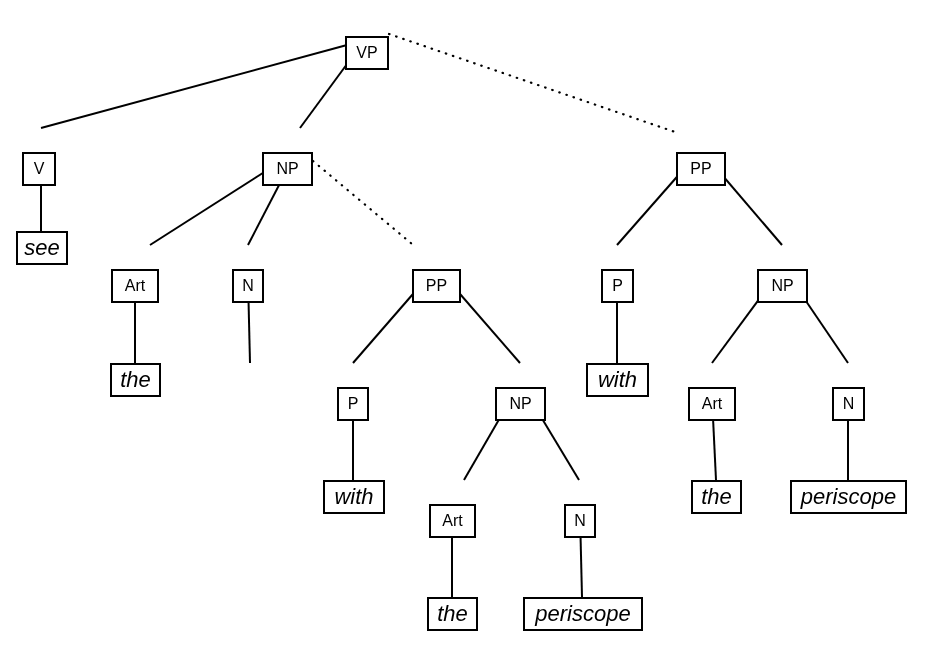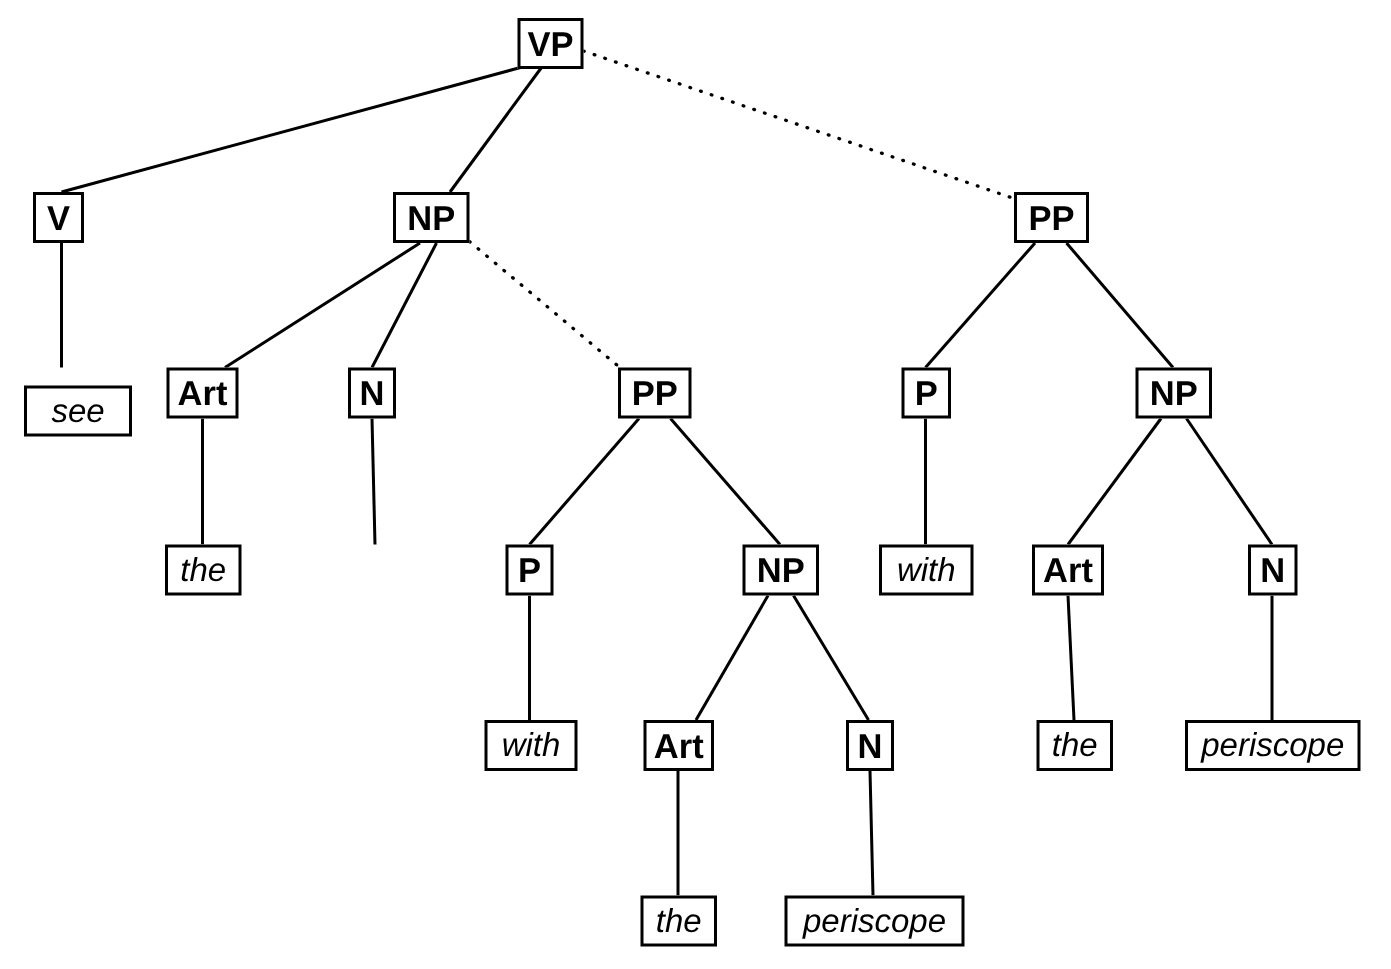--- a/index.html
+++ b/index.html
@@ -28,23 +28,24 @@
     border: 2px solid #000000;
     background: #ffffff;
     display: flex;
     align-items: center;
     justify-content: center;
     line-height: 1;
     color: #000000;
     white-space: nowrap;
   }
   .node.cat {
-    font-size: 23px;
+    font-size: 16px;
     font-style: normal;
-    font-weight: bold;
+    font-weight: normal;
+    margin-top: 24px;
   }
   .node.term {
     font-size: 22px;
     font-style: italic;
     font-weight: normal;
   }
 </style>
 </head>
 <body>
 
@@ -71,21 +72,21 @@
       <line x1="617" y1="279" x2="617" y2="363" stroke="#000000" stroke-width="2"></line>
       <line x1="774" y1="279" x2="712" y2="363" stroke="#000000" stroke-width="2"></line>
       <line x1="791" y1="279" x2="848" y2="363" stroke="#000000" stroke-width="2"></line>
       <line x1="712" y1="397" x2="716" y2="480" stroke="#000000" stroke-width="2"></line>
       <line x1="848" y1="397" x2="848" y2="480" stroke="#000000" stroke-width="2"></line>
     </svg>
 <div class="node cat" style="left: 345px; top: 12px; width: 44px; height: 34px;">VP</div>
     <div class="node cat" style="left: 22px; top: 128px; width: 34px; height: 34px;">V</div>
     <div class="node cat" style="left: 262px; top: 128px; width: 51px; height: 34px;">NP</div>
     <div class="node cat" style="left: 676px; top: 128px; width: 50px; height: 34px;">PP</div>
-    <div class="node term" style="left: 16px; top: 257px; width: 72px; height: 34px;">see</div>
+    <div class="node term" style="left: 16px; top: 231px; width: 52px; height: 34px;">see</div>
     <div class="node cat" style="left: 111px; top: 245px; width: 48px; height: 34px;">Art</div>
     <div class="node cat" style="left: 232px; top: 245px; width: 32px; height: 34px;">N</div>
     <div class="node cat" style="left: 412px; top: 245px; width: 49px; height: 34px;">PP</div>
     <div class="node cat" style="left: 601px; top: 245px; width: 33px; height: 34px;">P</div>
     <div class="node cat" style="left: 757px; top: 245px; width: 51px; height: 34px;">NP</div>
     <div class="node term" style="left: 110px; top: 363px; width: 51px; height: 34px;">the</div>
     <div class="node cat" style="left: 337px; top: 363px; width: 32px; height: 34px;">P</div>
     <div class="node cat" style="left: 495px; top: 363px; width: 51px; height: 34px;">NP</div>
     <div class="node term" style="left: 586px; top: 363px; width: 63px; height: 34px;">with</div>
     <div class="node cat" style="left: 688px; top: 363px; width: 48px; height: 34px;">Art</div>

